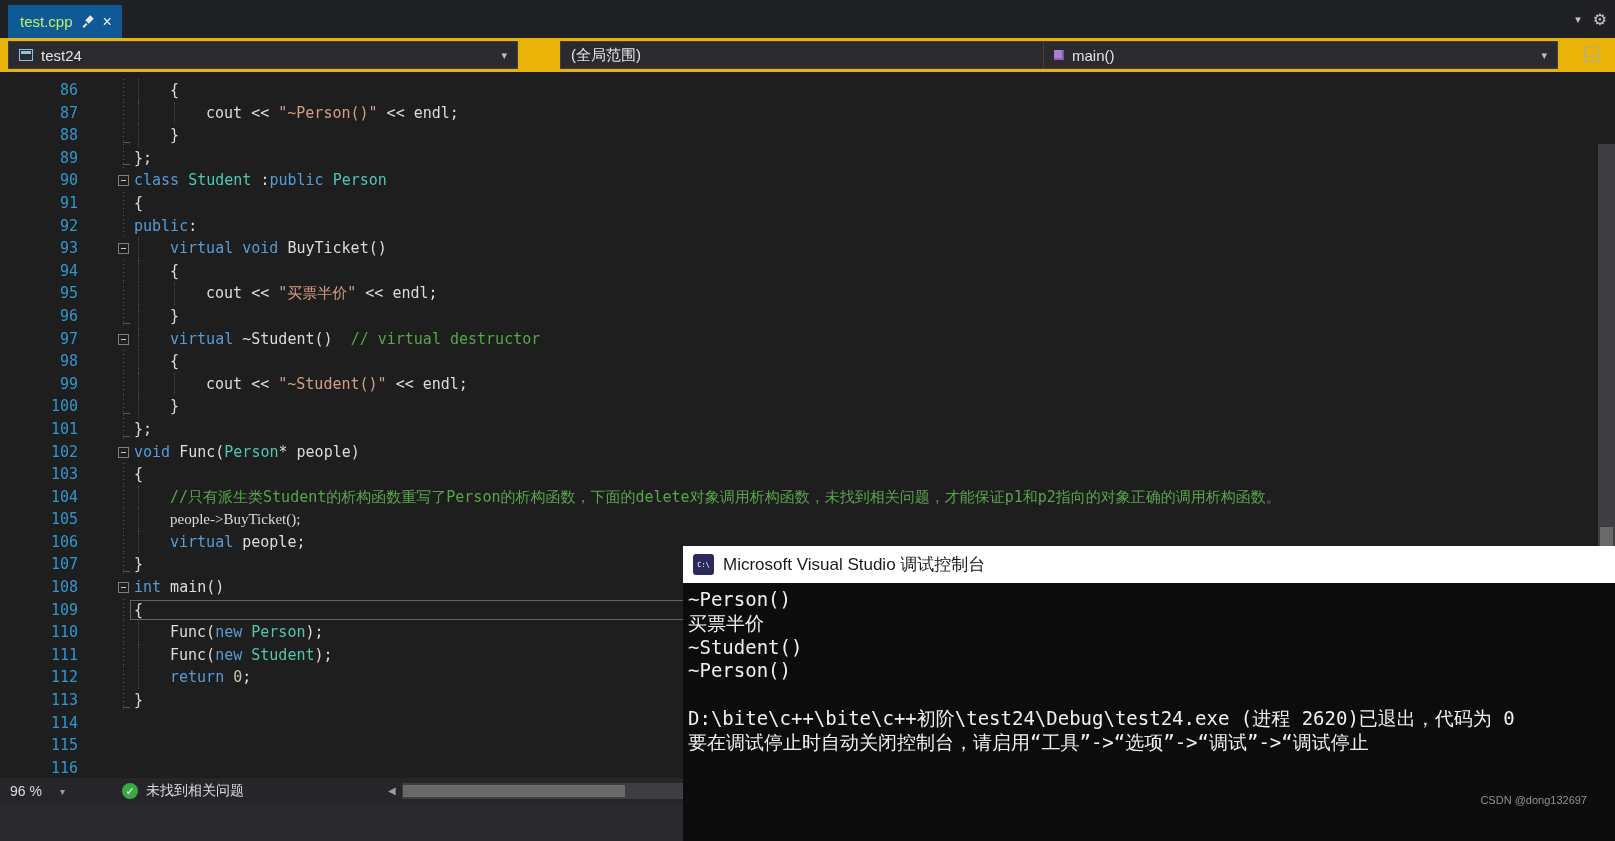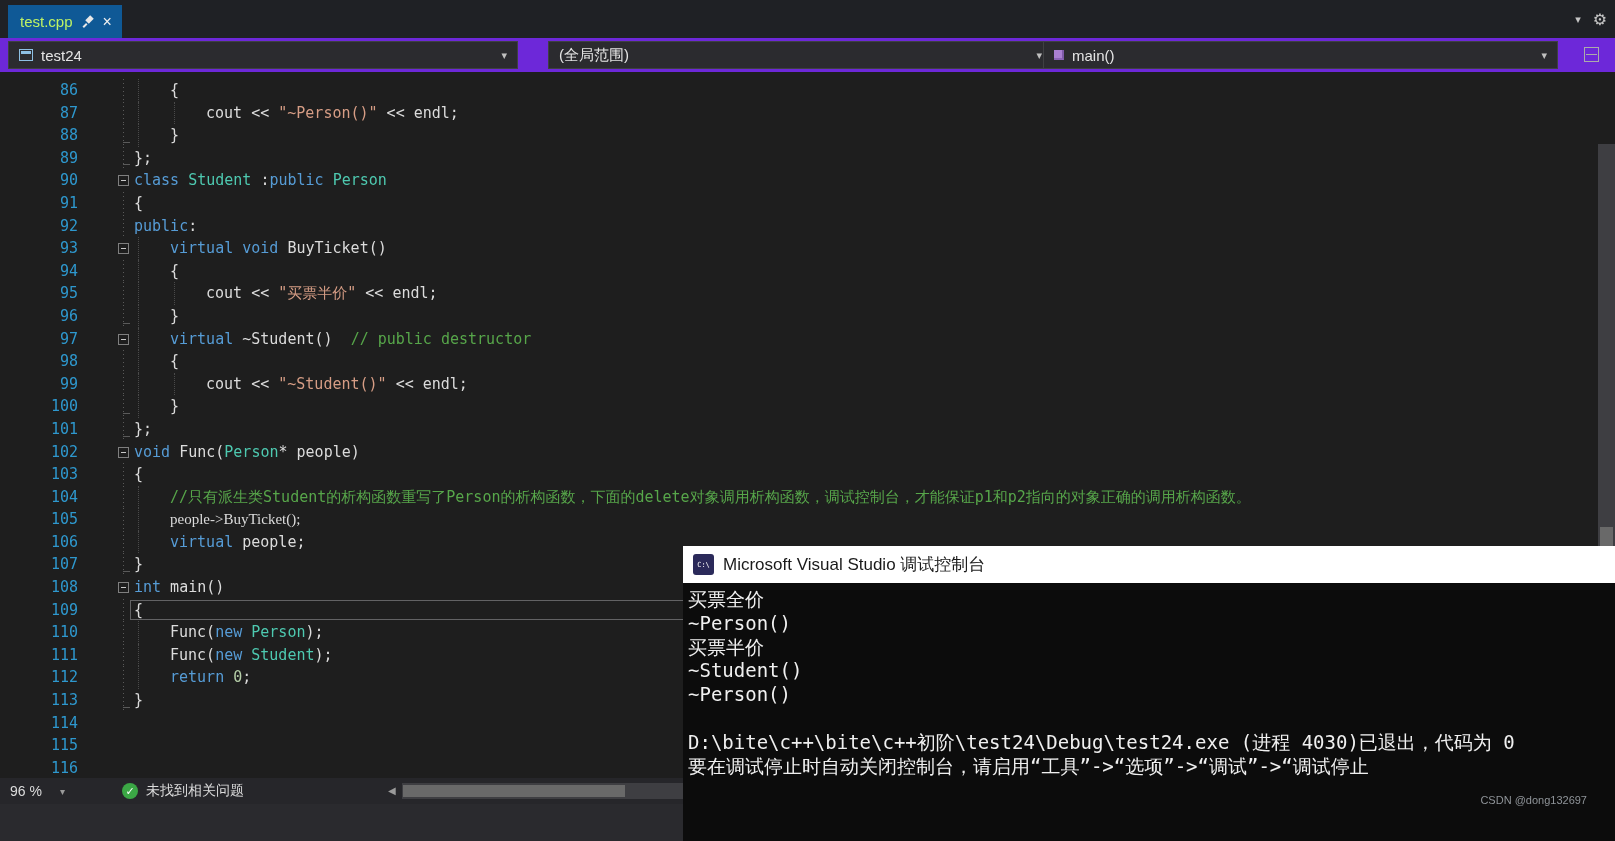--- a/index.html
+++ b/index.html
@@ -12,25 +12,25 @@
   .tab-label{font-size:15px;color:#bef264}
   .pin-icon{position:relative;width:12px;height:13px;display:inline-block}
   .pin-icon::before{content:'';position:absolute;left:5px;top:1px;width:5px;height:7px;background:#e8e8e8;transform:rotate(45deg)}
   .pin-icon::after{content:'';position:absolute;left:2px;top:8px;width:2px;height:5px;background:#e8e8e8;transform:rotate(45deg)}
   .close-icon{font-size:16px;line-height:1;color:#f0f0f0}
   .tabbar-right{position:absolute;right:8px;top:0;height:38px;display:flex;align-items:center;gap:12px;color:#c5c5c5}
   .chev-sm{font-size:11px}
   .gear{font-size:16px}
 
   
-  .navbar{position:absolute;left:0;top:38px;width:1615px;height:34px;background:#6d28d9;z-index:3}
+  .navbar{position:absolute;left:0;top:38px;width:1615px;height:34px;background:#eab308;z-index:3}
   .combo{position:absolute;top:3px;height:28px;background:#2b2b2f;border:1px solid #3f4043;display:flex;align-items:center;gap:8px;padding:0 10px;color:#e4e4e4;font-size:15px;cursor:default}
   .combo .chev{margin-left:auto;color:#c0c0c0;font-size:11px}
   .combo1{left:8px;width:510px}
-  .combo2{left:548px;width:505px}
+  .combo2{left:560px;width:505px}
   .combo3{left:1043px;width:515px}
   .proj-icon{width:14px;height:12px;border:1px solid #8ec0e4;position:relative;display:inline-block}
   .proj-icon::before{content:'';position:absolute;left:1px;right:1px;top:1px;height:3px;background:#8ec0e4}
   .cube-icon{width:10px;height:10px;background:#a97fd1;border-right:2px solid #7e5aa8;border-bottom:2px solid #8a63b5;display:inline-block}
   .split-icon{position:absolute;right:16px;top:9px;width:15px;height:15px;border:1px solid #ababab}
   .split-icon::before{content:'';position:absolute;left:1px;right:1px;top:6px;height:1px;background:#ababab}
 
   
   .editor{position:absolute;left:0;top:72px;width:1615px;height:769px;background:#1e1e1e;overflow:hidden;z-index:1}
   #code-lines{padding-top:7px;font-family:"DejaVu Sans Mono","Liberation Mono",monospace;font-size:15px}
@@ -109,28 +109,28 @@
       <div class="code-line"><span class="ln">87</span><span class="foldcol"><span class="folddots"></span></span><span class="codetext"><span class="guide" style="left: 4px;"></span><span class="guide" style="left: 40px;"></span><span class="tokens" style="padding-left: 72px;"><span class="c-pl">cout &lt;&lt; </span><span class="c-st">"~Person()"</span><span class="c-pl"> &lt;&lt; endl;</span></span></span></div>
       <div class="code-line"><span class="ln">88</span><span class="foldcol"><span class="folddots end"></span></span><span class="codetext"><span class="guide" style="left: 4px;"></span><span class="tokens" style="padding-left: 36px;"><span class="c-pl">}</span></span></span></div>
       <div class="code-line"><span class="ln">89</span><span class="foldcol"><span class="folddots end"></span></span><span class="codetext"><span class="tokens" style="padding-left: 0px;"><span class="c-pl">};</span></span></span></div>
       <div class="code-line"><span class="ln">90</span><span class="foldcol"><span class="foldbox"></span></span><span class="codetext"><span class="tokens" style="padding-left: 0px;"><span class="c-kw">class</span><span class="c-pl"> </span><span class="c-ty">Student</span><span class="c-pl"> :</span><span class="c-kw">public</span><span class="c-pl"> </span><span class="c-ty">Person</span></span></span></div>
       <div class="code-line"><span class="ln">91</span><span class="foldcol"><span class="folddots"></span></span><span class="codetext"><span class="tokens" style="padding-left: 0px;"><span class="c-pl">{</span></span></span></div>
       <div class="code-line"><span class="ln">92</span><span class="foldcol"><span class="folddots"></span></span><span class="codetext"><span class="tokens" style="padding-left: 0px;"><span class="c-kw">public</span><span class="c-pl">:</span></span></span></div>
       <div class="code-line"><span class="ln">93</span><span class="foldcol"><span class="foldbox"></span></span><span class="codetext"><span class="guide" style="left: 4px;"></span><span class="tokens" style="padding-left: 36px;"><span class="c-kw">virtual</span><span class="c-pl"> </span><span class="c-kw">void</span><span class="c-pl"> BuyTicket()</span></span></span></div>
       <div class="code-line"><span class="ln">94</span><span class="foldcol"><span class="folddots"></span></span><span class="codetext"><span class="guide" style="left: 4px;"></span><span class="tokens" style="padding-left: 36px;"><span class="c-pl">{</span></span></span></div>
       <div class="code-line"><span class="ln">95</span><span class="foldcol"><span class="folddots"></span></span><span class="codetext"><span class="guide" style="left: 4px;"></span><span class="guide" style="left: 40px;"></span><span class="tokens" style="padding-left: 72px;"><span class="c-pl">cout &lt;&lt; </span><span class="c-st">"买票半价"</span><span class="c-pl"> &lt;&lt; endl;</span></span></span></div>
       <div class="code-line"><span class="ln">96</span><span class="foldcol"><span class="folddots end"></span></span><span class="codetext"><span class="guide" style="left: 4px;"></span><span class="tokens" style="padding-left: 36px;"><span class="c-pl">}</span></span></span></div>
-      <div class="code-line"><span class="ln">97</span><span class="foldcol"><span class="foldbox"></span></span><span class="codetext"><span class="guide" style="left: 4px;"></span><span class="tokens" style="padding-left: 36px;"><span class="c-kw">virtual</span><span class="c-pl"> ~Student()  </span><span class="c-cm">// public destructor</span></span></span></div>
+      <div class="code-line"><span class="ln">97</span><span class="foldcol"><span class="foldbox"></span></span><span class="codetext"><span class="guide" style="left: 4px;"></span><span class="tokens" style="padding-left: 36px;"><span class="c-kw">virtual</span><span class="c-pl"> ~Student()  </span><span class="c-cm">// virtual destructor</span></span></span></div>
       <div class="code-line"><span class="ln">98</span><span class="foldcol"><span class="folddots"></span></span><span class="codetext"><span class="guide" style="left: 4px;"></span><span class="tokens" style="padding-left: 36px;"><span class="c-pl">{</span></span></span></div>
       <div class="code-line"><span class="ln">99</span><span class="foldcol"><span class="folddots"></span></span><span class="codetext"><span class="guide" style="left: 4px;"></span><span class="guide" style="left: 40px;"></span><span class="tokens" style="padding-left: 72px;"><span class="c-pl">cout &lt;&lt; </span><span class="c-st">"~Student()"</span><span class="c-pl"> &lt;&lt; endl;</span></span></span></div>
       <div class="code-line"><span class="ln">100</span><span class="foldcol"><span class="folddots end"></span></span><span class="codetext"><span class="guide" style="left: 4px;"></span><span class="tokens" style="padding-left: 36px;"><span class="c-pl">}</span></span></span></div>
       <div class="code-line"><span class="ln">101</span><span class="foldcol"><span class="folddots end"></span></span><span class="codetext"><span class="tokens" style="padding-left: 0px;"><span class="c-pl">};</span></span></span></div>
       <div class="code-line"><span class="ln">102</span><span class="foldcol"><span class="foldbox"></span></span><span class="codetext"><span class="tokens" style="padding-left: 0px;"><span class="c-kw">void</span><span class="c-pl"> Func(</span><span class="c-ty">Person</span><span class="c-pl">* people)</span></span></span></div>
       <div class="code-line"><span class="ln">103</span><span class="foldcol"><span class="folddots"></span></span><span class="codetext"><span class="tokens" style="padding-left: 0px;"><span class="c-pl">{</span></span></span></div>
-      <div class="code-line"><span class="ln">104</span><span class="foldcol"><span class="folddots"></span></span><span class="codetext"><span class="guide" style="left: 4px;"></span><span class="tokens" style="padding-left: 36px;"><span class="c-cm">//只有派生类Student的析构函数重写了Person的析构函数，下面的delete对象调用析构函数，调试控制台，才能保证p1和p2指向的对象正确的调用析构函数。</span></span></span></div>
+      <div class="code-line"><span class="ln">104</span><span class="foldcol"><span class="folddots"></span></span><span class="codetext"><span class="guide" style="left: 4px;"></span><span class="tokens" style="padding-left: 36px;"><span class="c-cm">//只有派生类Student的析构函数重写了Person的析构函数，下面的delete对象调用析构函数，未找到相关问题，才能保证p1和p2指向的对象正确的调用析构函数。</span></span></span></div>
       <div class="code-line"><span class="ln">105</span><span class="foldcol"><span class="folddots"></span></span><span class="codetext"><span class="guide" style="left: 4px;"></span><span class="tokens" style="padding-left: 36px; font-family: Liberation Serif, serif;"><span class="c-pl">people-&gt;BuyTicket();</span></span></span></div>
       <div class="code-line"><span class="ln">106</span><span class="foldcol"><span class="folddots"></span></span><span class="codetext"><span class="guide" style="left: 4px;"></span><span class="tokens" style="padding-left: 36px;"><span class="c-kw">virtual</span><span class="c-pl"> people;</span></span></span></div>
       <div class="code-line"><span class="ln">107</span><span class="foldcol"><span class="folddots end"></span></span><span class="codetext"><span class="tokens" style="padding-left: 0px;"><span class="c-pl">}</span></span></span></div>
       <div class="code-line"><span class="ln">108</span><span class="foldcol"><span class="foldbox"></span></span><span class="codetext"><span class="tokens" style="padding-left: 0px;"><span class="c-kw">int</span><span class="c-pl"> main()</span></span></span></div>
       <div class="code-line"><span class="ln">109</span><span class="foldcol"><span class="folddots"></span></span><span class="codetext"><span class="tokens" style="padding-left: 0px;"><span class="c-pl">{</span></span><span class="linebox"></span></span></div>
       <div class="code-line"><span class="ln">110</span><span class="foldcol"><span class="folddots"></span></span><span class="codetext"><span class="guide" style="left: 4px;"></span><span class="tokens" style="padding-left: 36px;"><span class="c-pl">Func(</span><span class="c-kw">new</span><span class="c-pl"> </span><span class="c-ty">Person</span><span class="c-pl">);</span></span></span></div>
       <div class="code-line"><span class="ln">111</span><span class="foldcol"><span class="folddots"></span></span><span class="codetext"><span class="guide" style="left: 4px;"></span><span class="tokens" style="padding-left: 36px;"><span class="c-pl">Func(</span><span class="c-kw">new</span><span class="c-pl"> </span><span class="c-ty">Student</span><span class="c-pl">);</span></span></span></div>
       <div class="code-line"><span class="ln">112</span><span class="foldcol"><span class="folddots"></span></span><span class="codetext"><span class="guide" style="left: 4px;"></span><span class="tokens" style="padding-left: 36px;"><span class="c-kw">return</span><span class="c-pl"> </span><span class="c-nu">0</span><span class="c-pl">;</span></span></span></div>
       <div class="code-line"><span class="ln">113</span><span class="foldcol"><span class="folddots end"></span></span><span class="codetext"><span class="tokens" style="padding-left: 0px;"><span class="c-pl">}</span></span></span></div>
       <div class="code-line"><span class="ln">114</span><span class="foldcol"></span><span class="codetext"><span class="tokens" style="padding-left: 0px;"></span></span></div>
@@ -157,23 +157,22 @@
     <div class="hthumb"></div>
   </div>
 </div>
 
 <div class="console">
   <div class="console-titlebar">
     <span class="console-app-icon">C:\</span>
     <span>Microsoft Visual Studio 调试控制台</span>
   </div>
   <div class="console-body" id="console-body">
-      <div class="console-line">买票全价</div>
       <div class="console-line">~Person()</div>
       <div class="console-line">买票半价</div>
       <div class="console-line">~Student()</div>
       <div class="console-line">~Person()</div>
       <div class="console-line">&nbsp;</div>
-      <div class="console-line">D:\bite\c++\bite\c++初阶\test24\Debug\test24.exe (进程 4030)已退出，代码为 0</div>
+      <div class="console-line">D:\bite\c++\bite\c++初阶\test24\Debug\test24.exe (进程 2620)已退出，代码为 0</div>
       <div class="console-line">要在调试停止时自动关闭控制台，请启用“工具”-&gt;“选项”-&gt;“调试”-&gt;“调试停止</div>
     </div>
   <div class="watermark">CSDN @dong132697</div>
 </div>
 
 </body></html>

